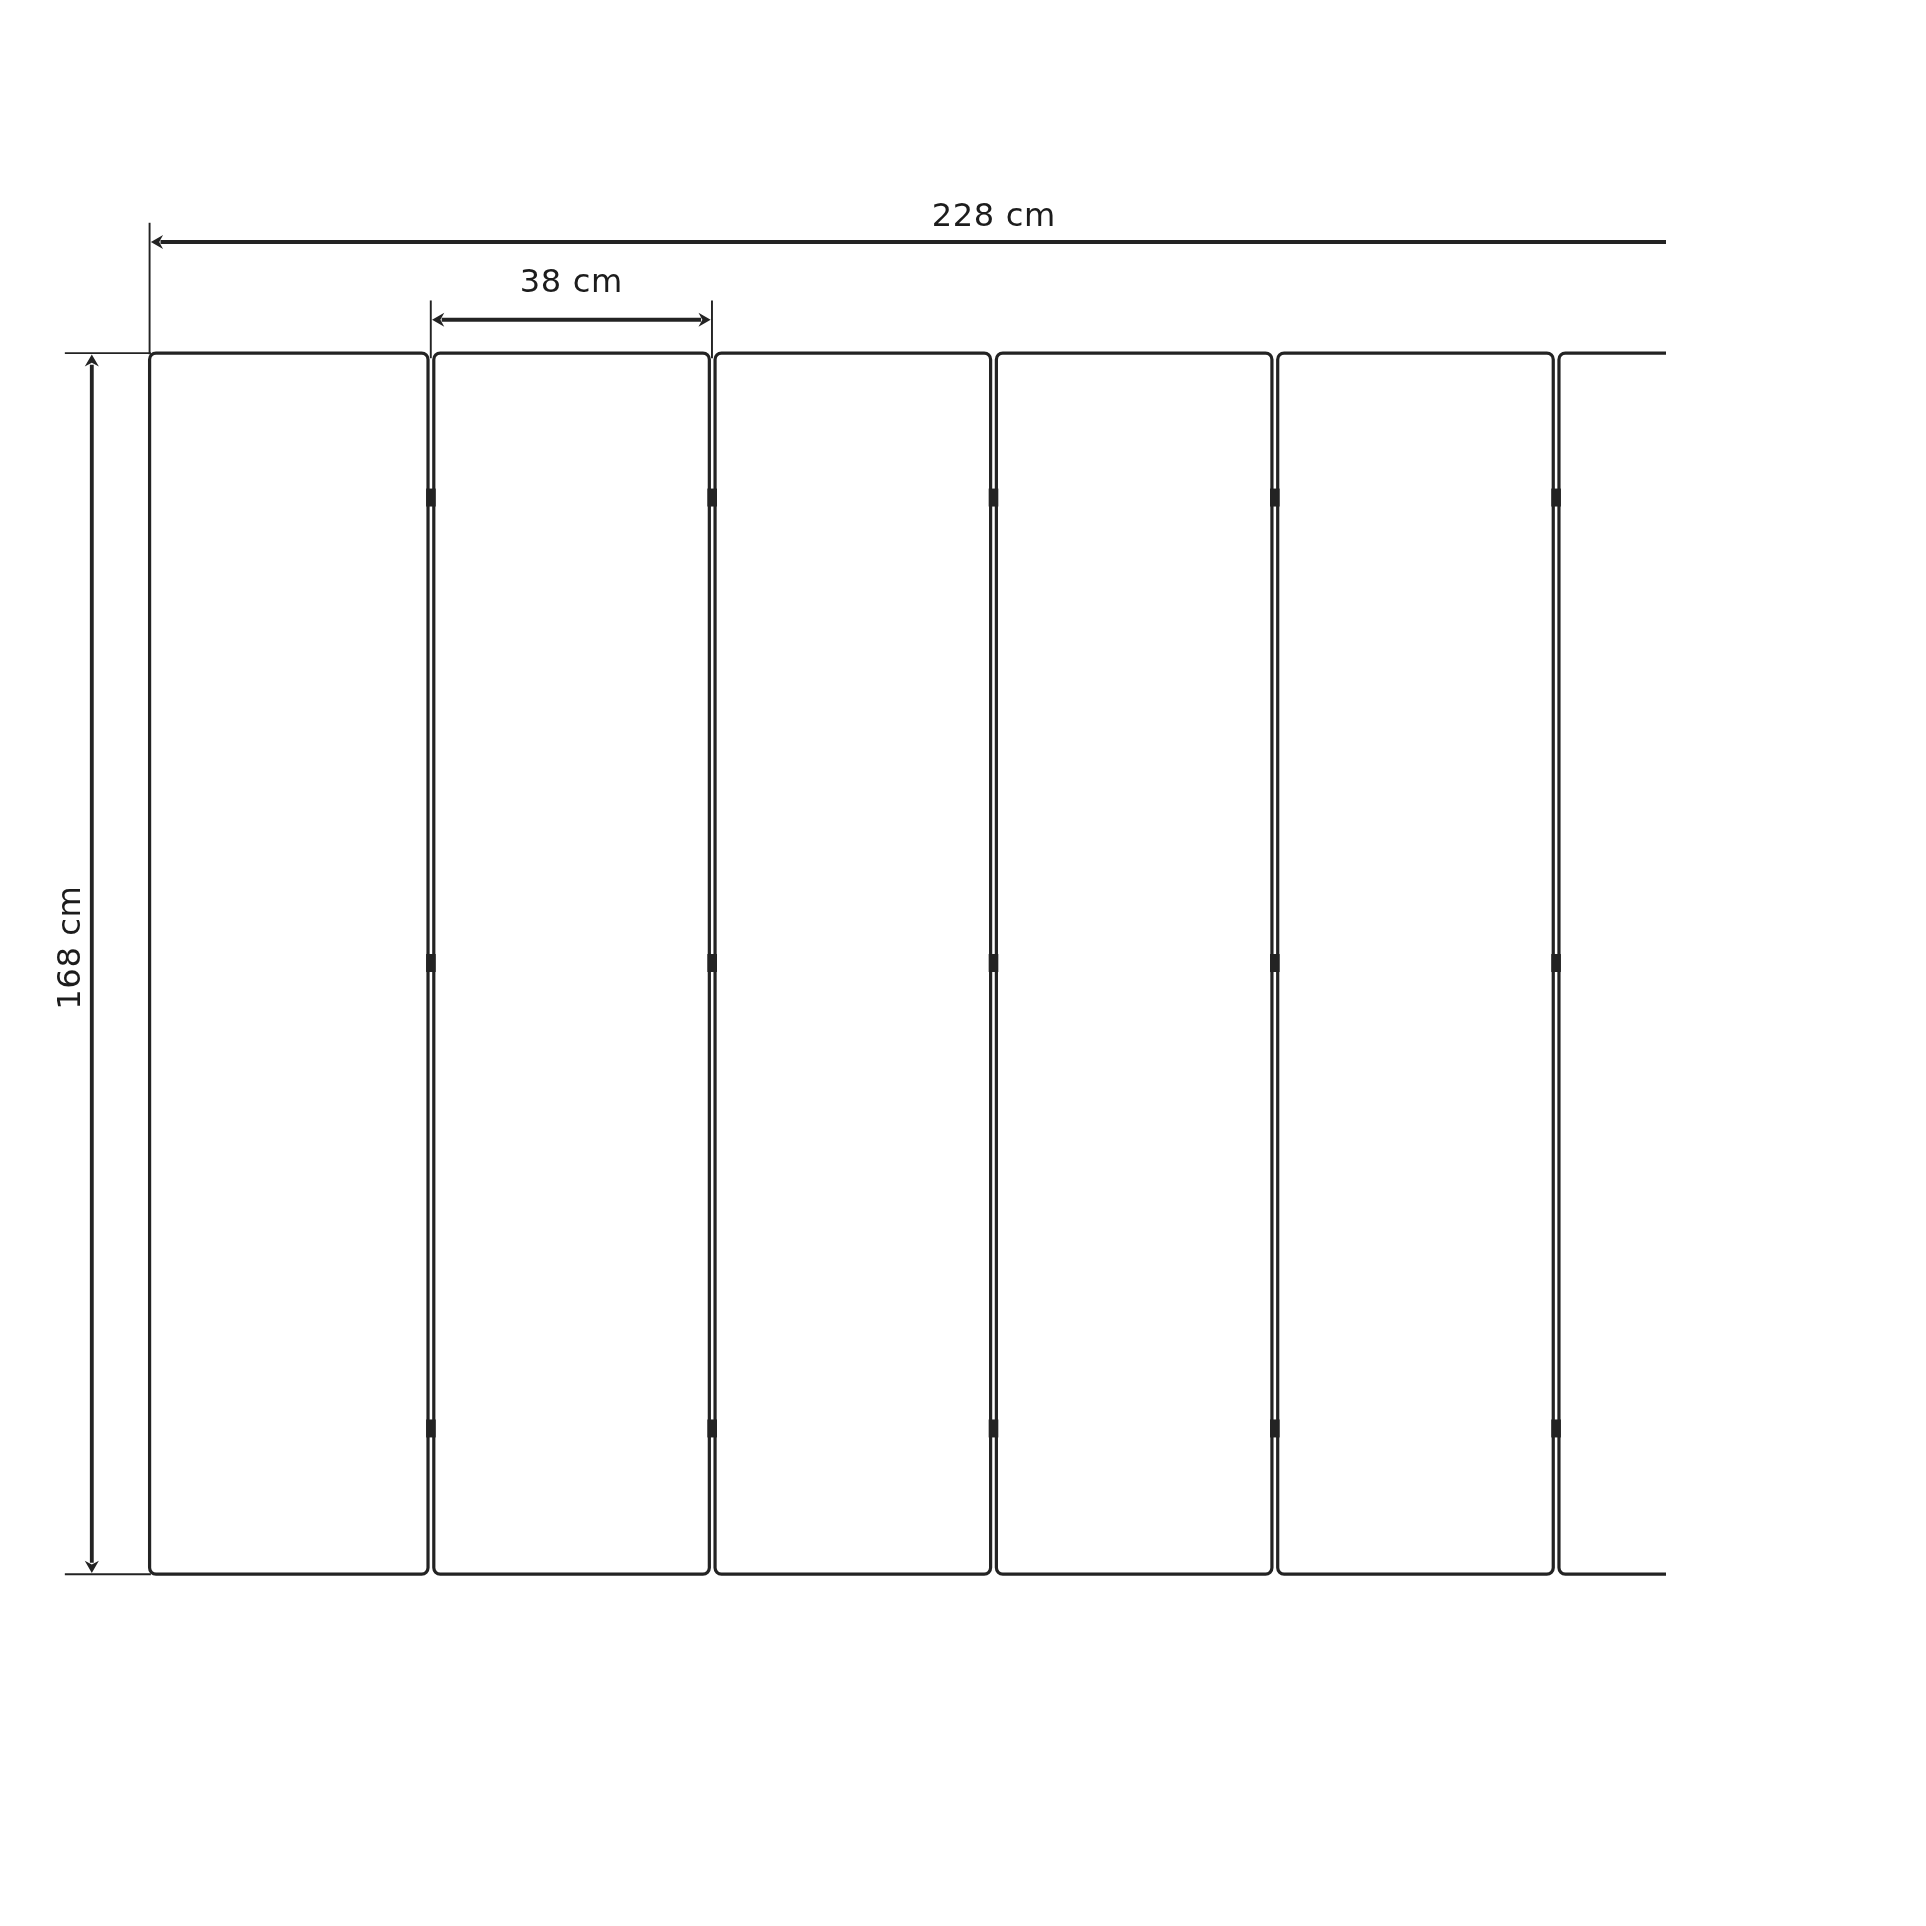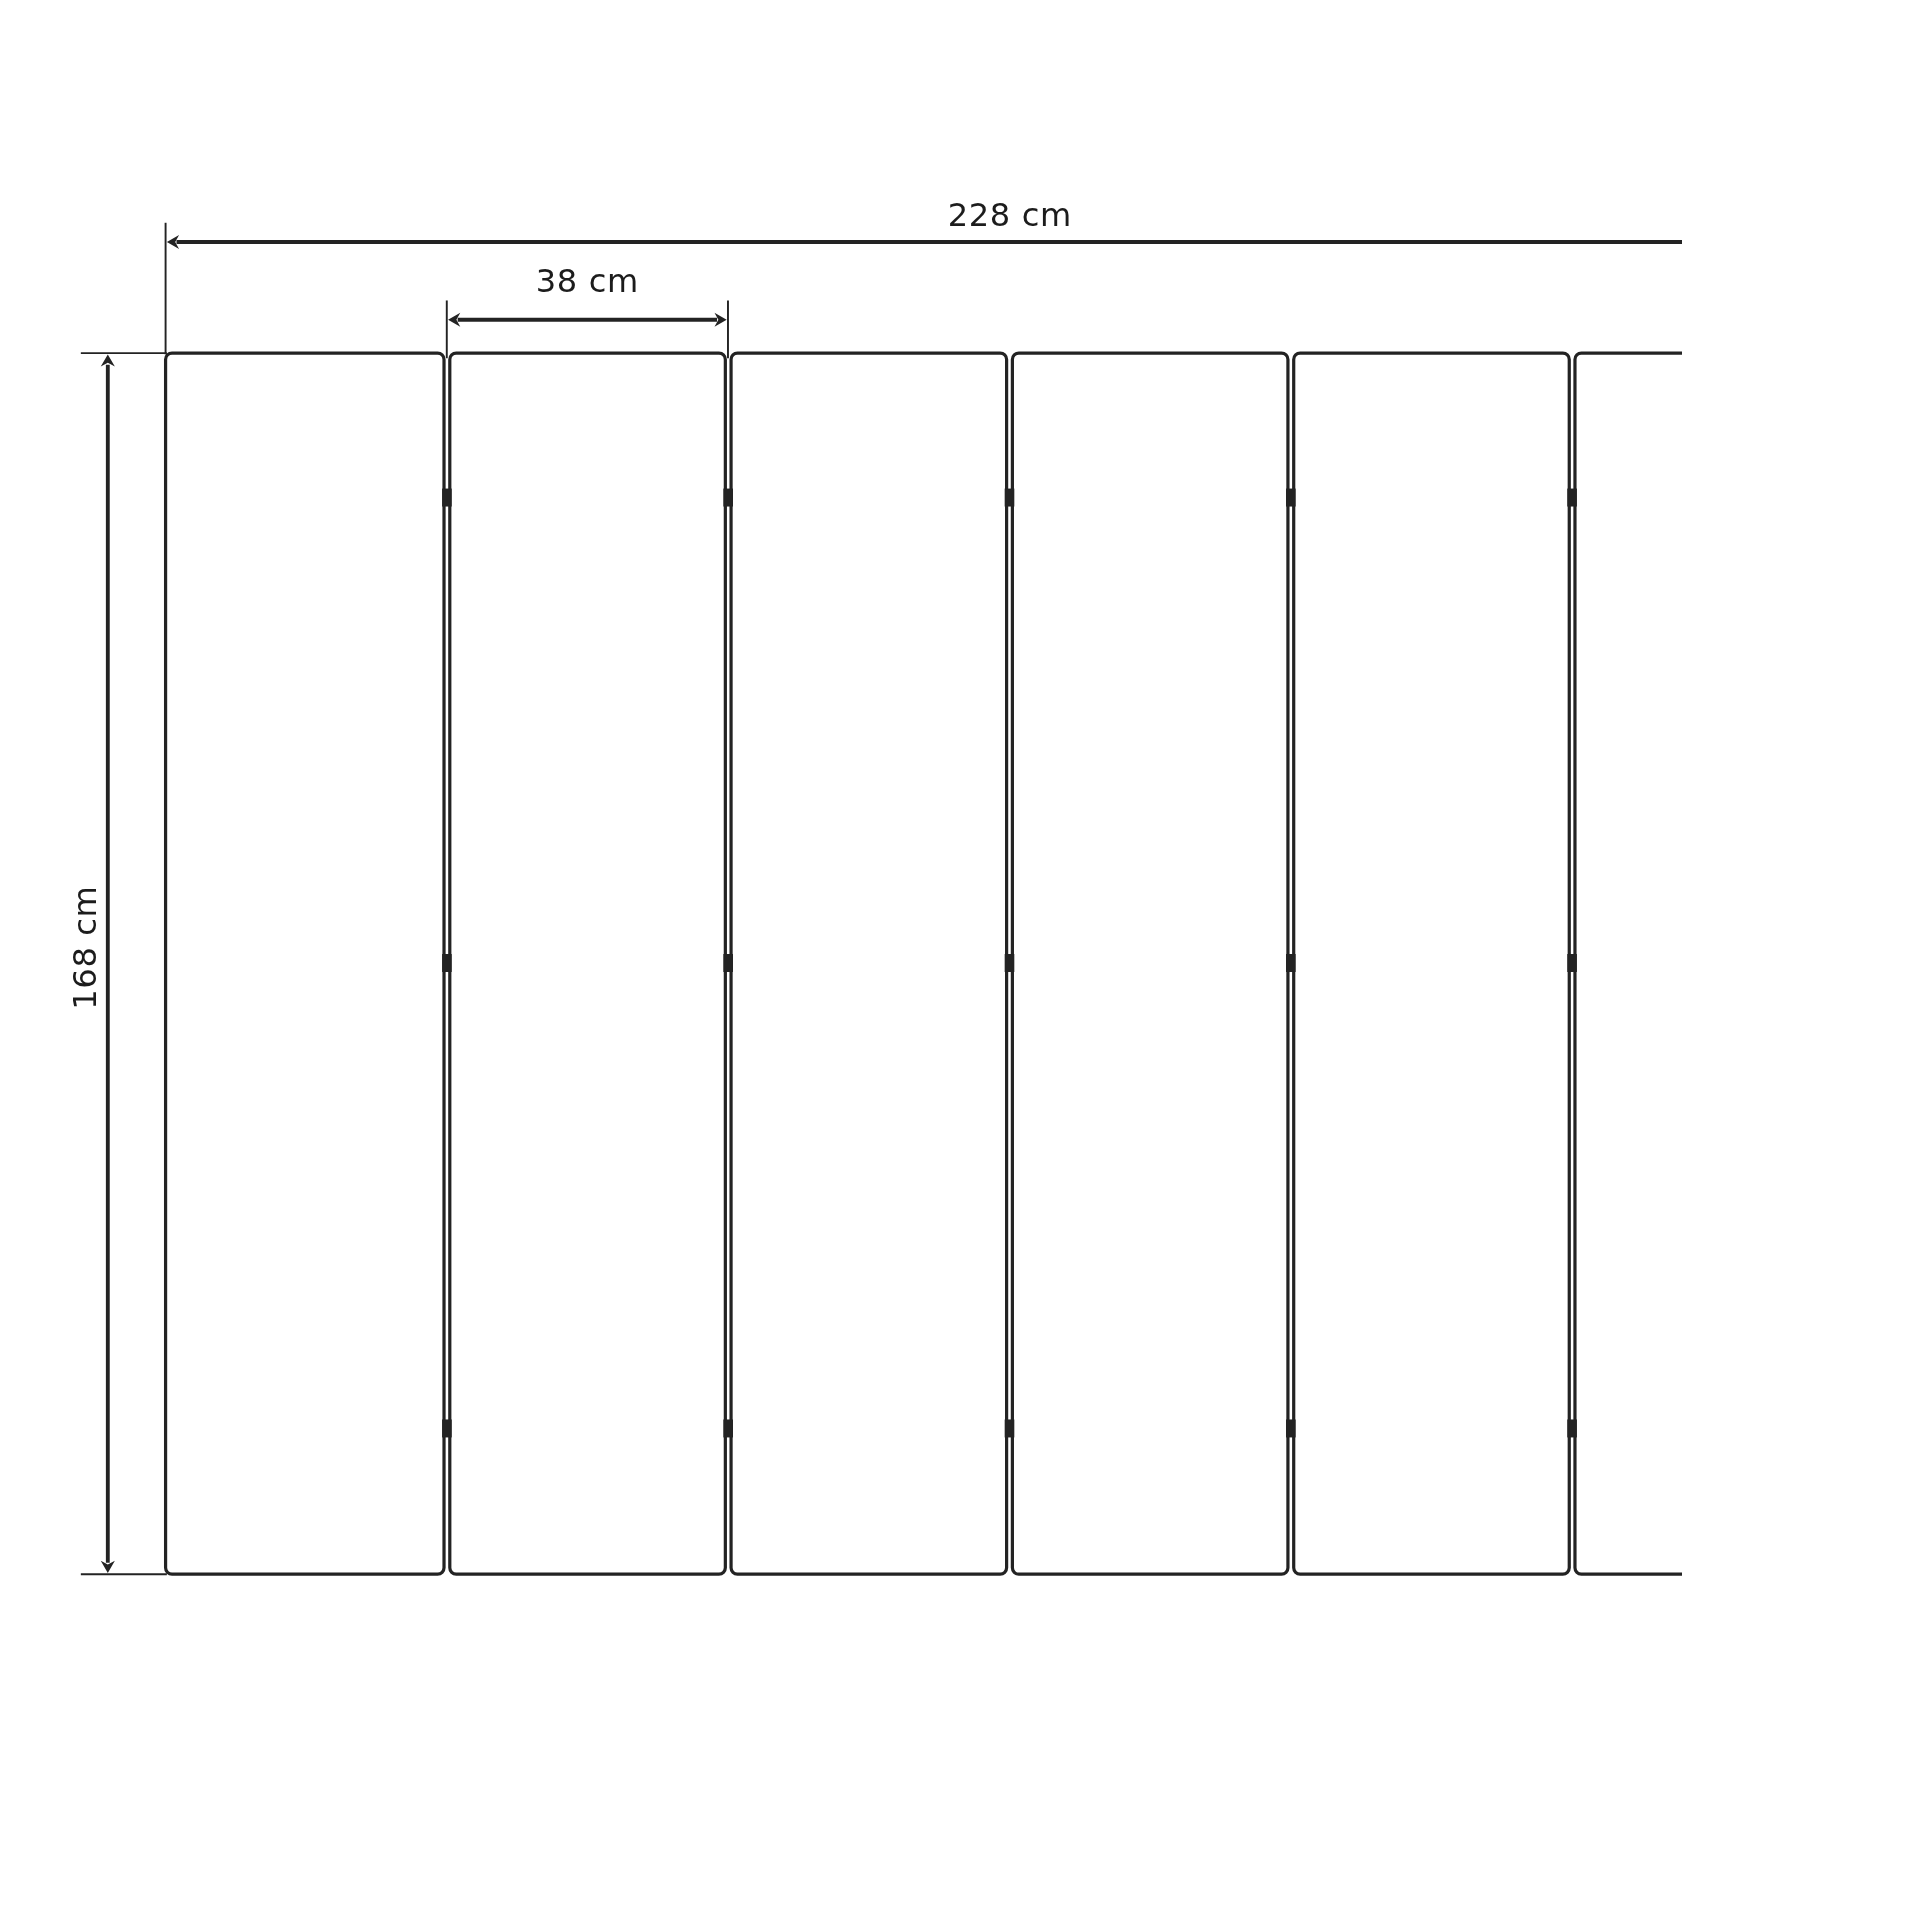--- a/index.html
+++ b/index.html
@@ -6,21 +6,20 @@
     margin: 0;
     padding: 0;
     background: #ffffff;
   }
   #canvas {
     position: relative;
     width: 1666px;
     height: 1926px;
     background: var(--bg, #ffffff);
     overflow: hidden;
-    margin-left: 16px;
   }
   svg { display: block; }
   .panel {
     fill: var(--panel-fill, #ffffff);
     stroke: var(--line, #232323);
     stroke-width: 5;
   }
   .hinge {
     fill: var(--line, #232323);
     stroke: none;

